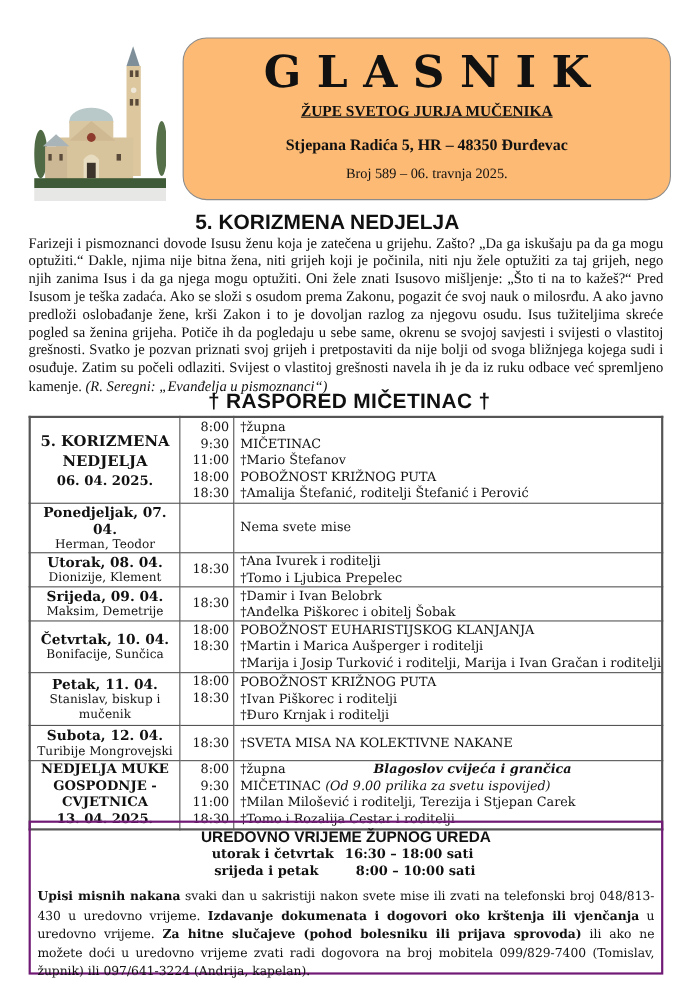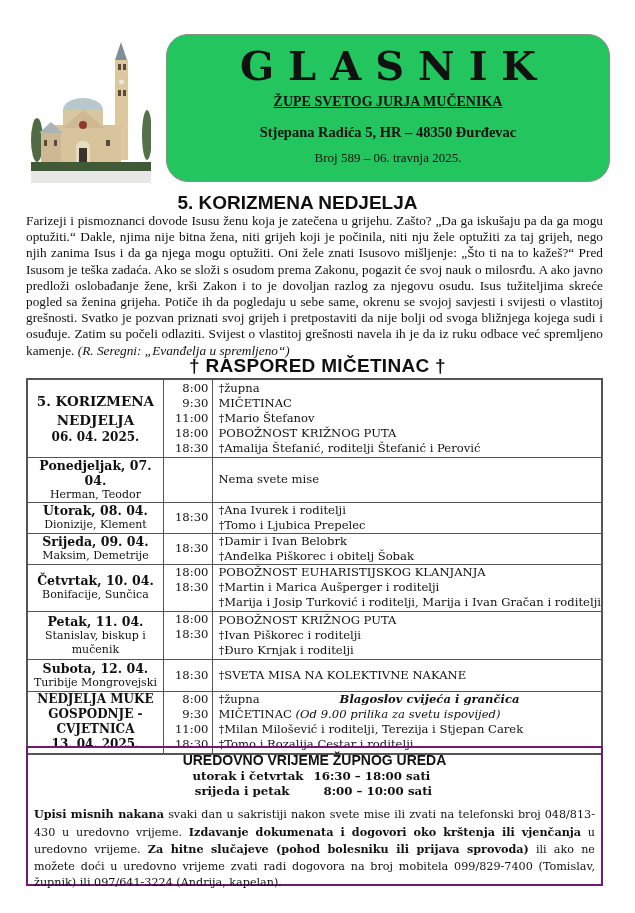--- a/index.html
+++ b/index.html
@@ -5,21 +5,21 @@
   html, body { margin: 0; padding: 0; background: #ffffff; }
   body { width: 635px; height: 913px; position: relative; overflow: hidden; color: #111; }
 
   
   .church { position: absolute; left: 31px; top: 40px; width: 120px; height: 143px; background: #fff; overflow: hidden; }
   .church svg { display: block; }
 
   
   .header-box {
     position: absolute; left: 166px; top: 34px; width: 444px; height: 148px;
-    background: #22c55e; border: 1px solid #8c8c8c; border-radius: 22px; box-sizing: border-box;
+    background: #fdba74; border: 1px solid #8c8c8c; border-radius: 22px; box-sizing: border-box;
     text-align: center;
   }
   .hb-title { font-family: "DejaVu Serif", serif; font-weight: bold; font-size: 40px; letter-spacing: 14px; margin-top: 8px; line-height: 46px; padding-left: 14px; }
   .hb-sub { font-family: "Liberation Serif", serif; font-weight: bold; font-size: 14px; margin-top: 0; line-height: 26px; text-decoration: underline; }
   .hb-addr { font-family: "Liberation Serif", serif; font-weight: bold; font-size: 14.5px; margin-top: 8px; line-height: 18px; }
   .hb-issue { font-family: "Liberation Serif", serif; font-size: 13px; margin-top: 9px; line-height: 16px; }
 
   
   .sermon-title { position: absolute; left: 0; width: 595px; top: 192px; text-align: center; font-family: "Liberation Sans", sans-serif; font-weight: bold; font-size: 19px; line-height: 22px; }
   .sermon-body { position: absolute; left: 26px; top: 213px; width: 577px; font-family: "Liberation Serif", serif; font-size: 13.3px; line-height: 16.2px; text-align: justify; }
@@ -91,21 +91,21 @@
 <div class="header-box">
   <div class="hb-title">GLASNIK</div>
   <div class="hb-sub">ŽUPE SVETOG JURJA MUČENIKA</div>
   <div class="hb-addr">Stjepana Radića 5, HR – 48350 Đurđevac</div>
   <div class="hb-issue">Broj 589  –  06. travnja 2025.</div>
 </div>
 
 <div class="sermon-title">5. KORIZMENA NEDJELJA</div>
 <div class="sermon-body">
   <span>Farizeji i pismoznanci dovode Isusu ženu koja je zatečena u grijehu. Zašto? „Da ga iskušaju pa da ga mogu optužiti.“ Dakle, njima nije bitna žena, niti grijeh koji je počinila, niti nju žele optužiti za taj grijeh, nego njih zanima Isus i da ga njega mogu optužiti. Oni žele znati Isusovo mišljenje: „Što ti na to kažeš?“ Pred Isusom je teška zadaća. Ako se složi s osudom prema Zakonu, pogazit će svoj nauk o milosrđu. A ako javno predloži oslobađanje žene, krši Zakon i to je dovoljan razlog za njegovu osudu. Isus tužiteljima skreće pogled sa ženina grijeha. Potiče ih da pogledaju u sebe same, okrenu se svojoj savjesti i svijesti o vlastitoj grešnosti. Svatko je pozvan priznati svoj grijeh i pretpostaviti da nije bolji od svoga bližnjega kojega sudi i osuđuje. Zatim su počeli odlaziti. Svijest o vlastitoj grešnosti navela ih je da iz ruku odbace već spremljeno kamenje.</span>
-  <span class="cite">(R. Seregni: „Evanđelja u spremljeno“)</span>
+  <span class="cite">(R. Seregni: „Evanđelja u pismoznanci“)</span>
 </div>
 
 <div class="sched-title">† RASPORED  MIČETINAC †</div>
 
 <table class="sched">
 
   <tbody>
       <tr style="height:78px;">
     <td class="day">
       <div class="big-day">5. KORIZMENA</div>

